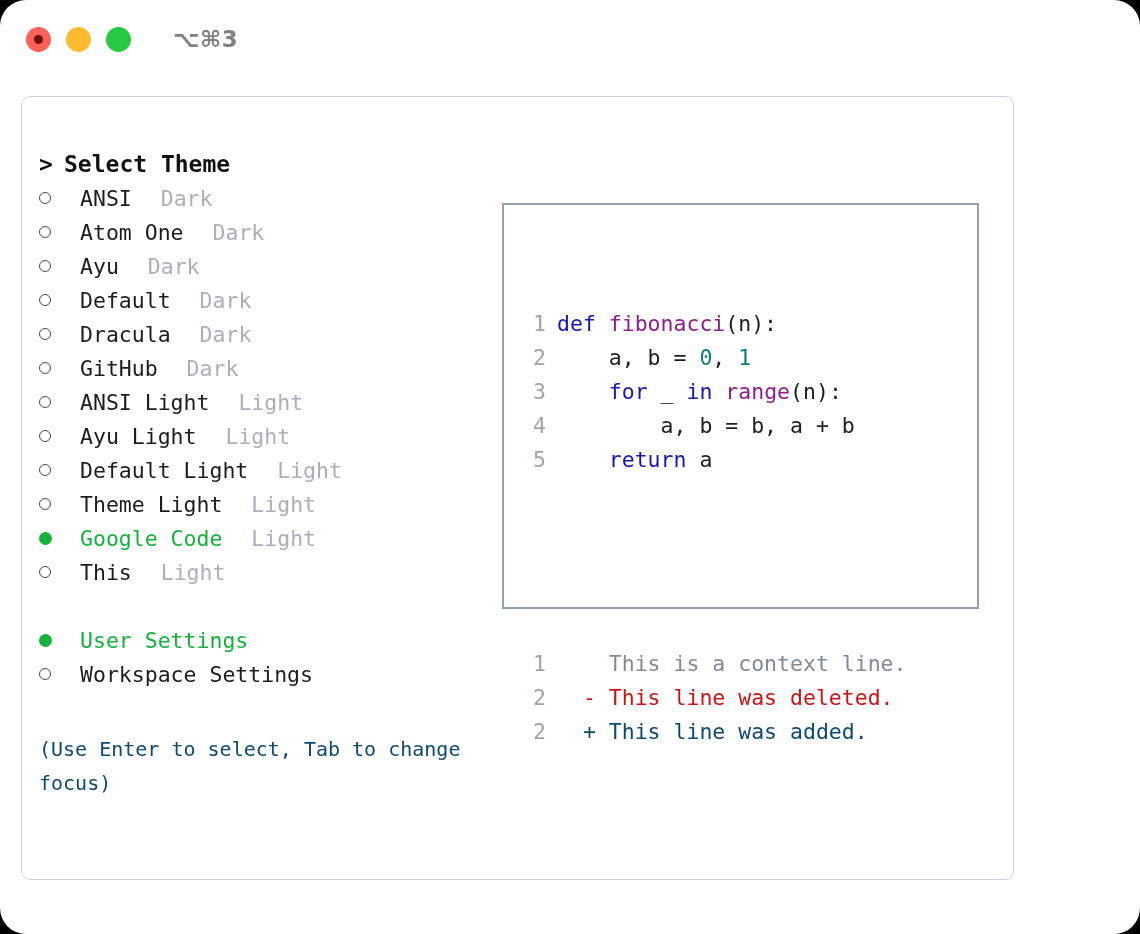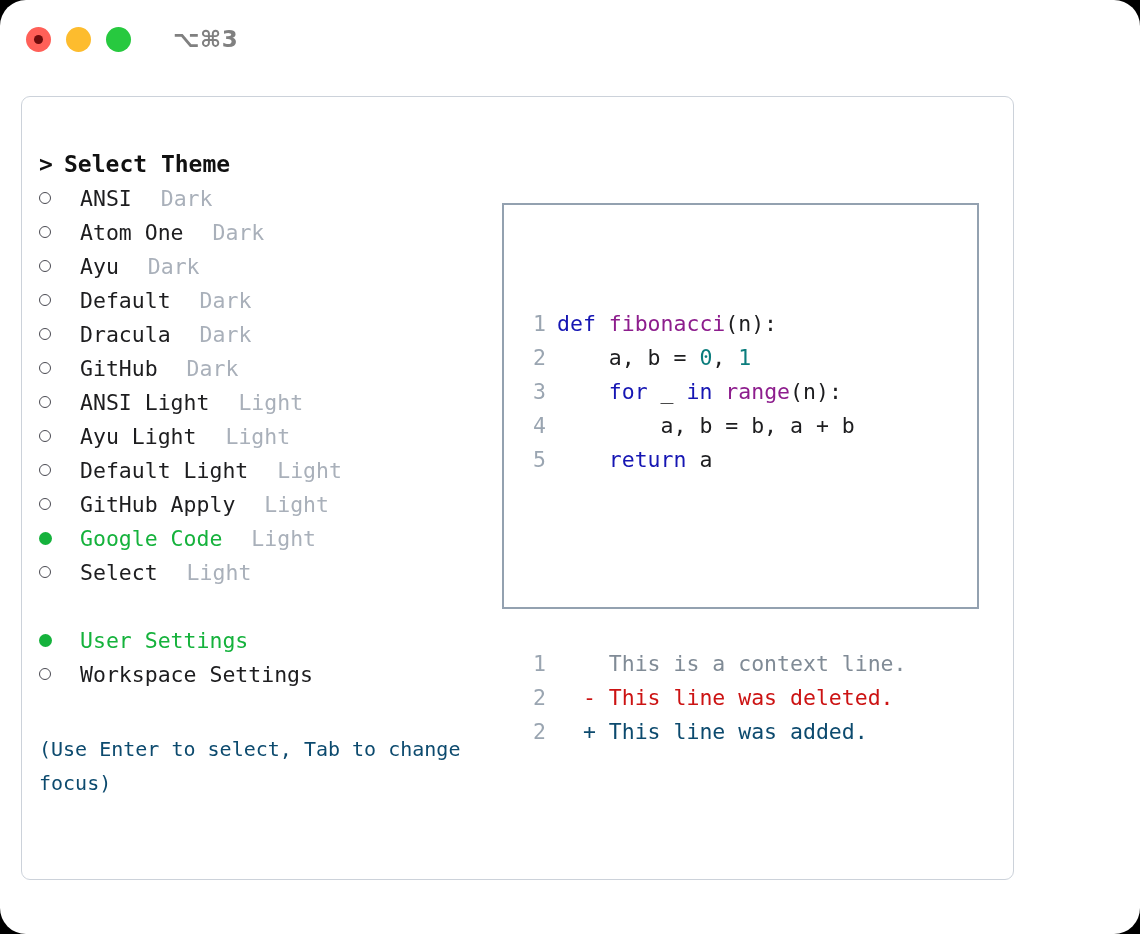--- a/index.html
+++ b/index.html
@@ -250,23 +250,23 @@
         <div id="theme-options">
             <div class="opt-row"><span class="bullet"><span class="radio"></span></span><span class="opt-label">ANSI</span><span class="opt-suffix"> Dark</span></div>
             <div class="opt-row"><span class="bullet"><span class="radio"></span></span><span class="opt-label">Atom One</span><span class="opt-suffix"> Dark</span></div>
             <div class="opt-row"><span class="bullet"><span class="radio"></span></span><span class="opt-label">Ayu</span><span class="opt-suffix"> Dark</span></div>
             <div class="opt-row"><span class="bullet"><span class="radio"></span></span><span class="opt-label">Default</span><span class="opt-suffix"> Dark</span></div>
             <div class="opt-row"><span class="bullet"><span class="radio"></span></span><span class="opt-label">Dracula</span><span class="opt-suffix"> Dark</span></div>
             <div class="opt-row"><span class="bullet"><span class="radio"></span></span><span class="opt-label">GitHub</span><span class="opt-suffix"> Dark</span></div>
             <div class="opt-row"><span class="bullet"><span class="radio"></span></span><span class="opt-label">ANSI Light</span><span class="opt-suffix"> Light</span></div>
             <div class="opt-row"><span class="bullet"><span class="radio"></span></span><span class="opt-label">Ayu Light</span><span class="opt-suffix"> Light</span></div>
             <div class="opt-row"><span class="bullet"><span class="radio"></span></span><span class="opt-label">Default Light</span><span class="opt-suffix"> Light</span></div>
-            <div class="opt-row"><span class="bullet"><span class="radio"></span></span><span class="opt-label">GitHub Apply</span><span class="opt-suffix"> Light</span></div>
+            <div class="opt-row"><span class="bullet"><span class="radio"></span></span><span class="opt-label">Theme Light</span><span class="opt-suffix"> Light</span></div>
             <div class="opt-row"><span class="bullet"><span class="radio sel"></span></span><span class="opt-label sel">Google Code</span><span class="opt-suffix"> Light</span></div>
-            <div class="opt-row"><span class="bullet"><span class="radio"></span></span><span class="opt-label">Select</span><span class="opt-suffix"> Light</span></div>
+            <div class="opt-row"><span class="bullet"><span class="radio"></span></span><span class="opt-label">This</span><span class="opt-suffix"> Light</span></div>
           </div>
 
         <div class="spacer"></div>
 
 
         <div id="apply-options">
             <div class="opt-row"><span class="bullet"><span class="radio sel"></span></span><span class="opt-label sel">User Settings</span></div>
             <div class="opt-row"><span class="bullet"><span class="radio"></span></span><span class="opt-label">Workspace Settings</span></div>
           </div>
 

